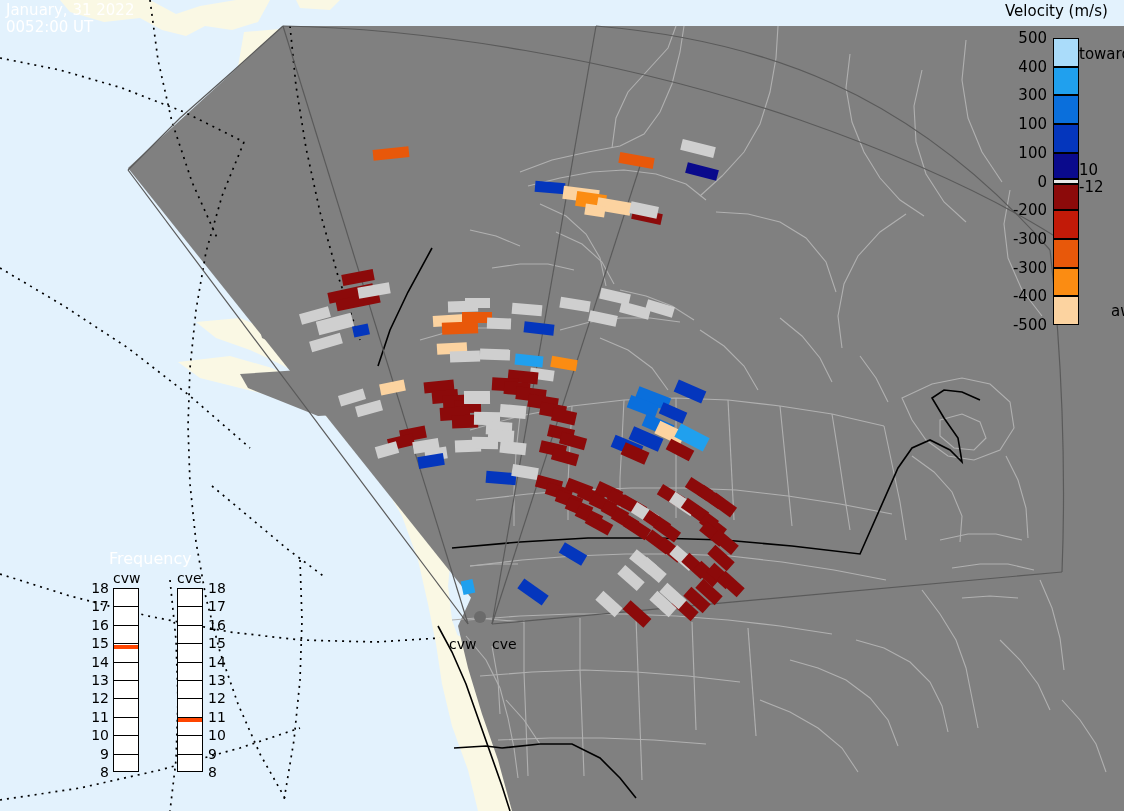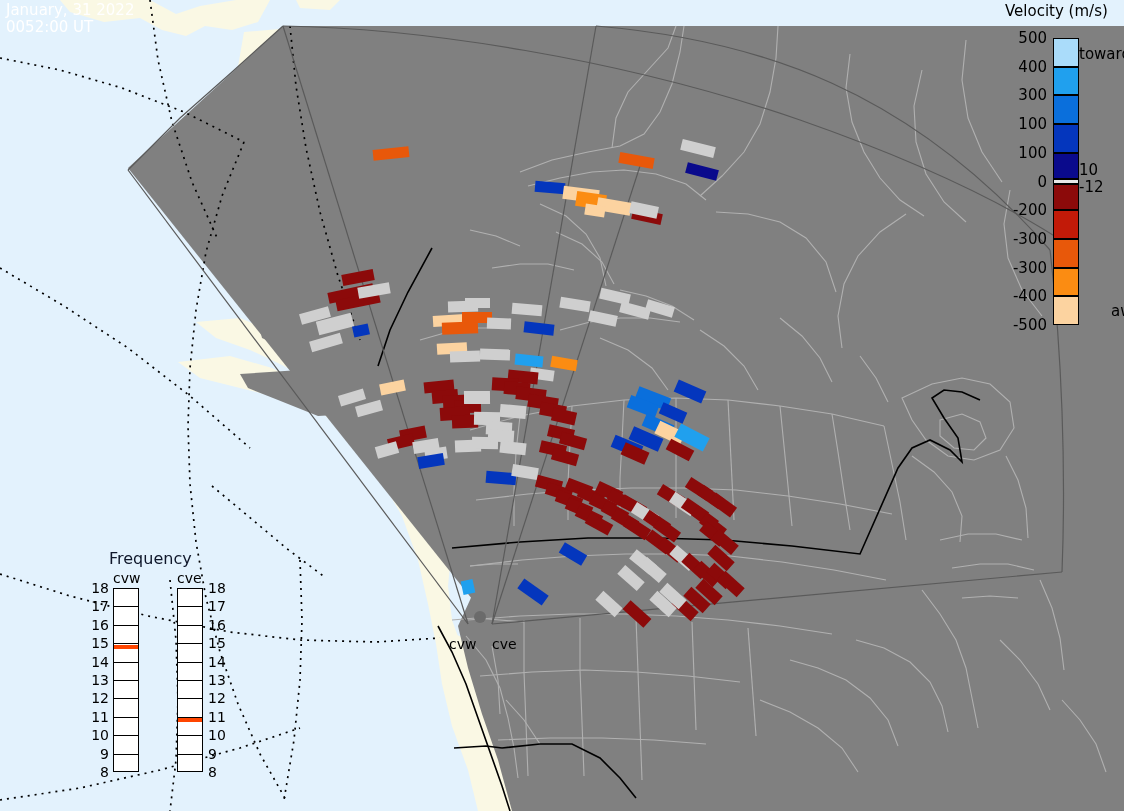--- a/index.html
+++ b/index.html
@@ -3,21 +3,21 @@
 <meta charset="utf-8">
 <style>
   html,body{margin:0;padding:0;background:#808080;}
   body{font-family:"DejaVu Sans",sans-serif;}
   #stage{position:relative;width:1124px;height:811px;overflow:hidden;background:#808080;}
   #stage svg{position:absolute;left:0;top:0;}
   .ts{position:absolute;left:6px;top:2px;color:#ffffff;font-size:15px;line-height:17px;white-space:pre;font-family:"DejaVu Sans",sans-serif;}
   .cb-title{position:absolute;color:#000;font-size:15px;white-space:nowrap;}
   .cb-lab{position:absolute;color:#000;font-size:15px;text-align:right;white-space:nowrap;}
   .cb-side{position:absolute;color:#000;font-size:15px;white-space:nowrap;}
-  .freq-title{position:absolute;color:#0f172a;font-size:16px;white-space:nowrap;}
+  .freq-title{position:absolute;color:#ffffff;font-size:16px;white-space:nowrap;}
   .freq-sub{position:absolute;color:#000;font-size:14px;white-space:nowrap;}
   .freq-num{position:absolute;color:#000;font-size:14px;white-space:nowrap;}
   .site-lab{position:absolute;color:#000;font-size:14px;white-space:nowrap;}
   .cbar-cell{position:absolute;box-sizing:border-box;border:1px solid #000;}
   .fbar{position:absolute;box-sizing:border-box;border:1px solid #000;background:#fff;}
   .fbar-tick{position:absolute;background:#000;height:1px;}
   .fbar-mark{position:absolute;background:#ff4500;height:4px;}
 </style>
 </head>
 <body>

